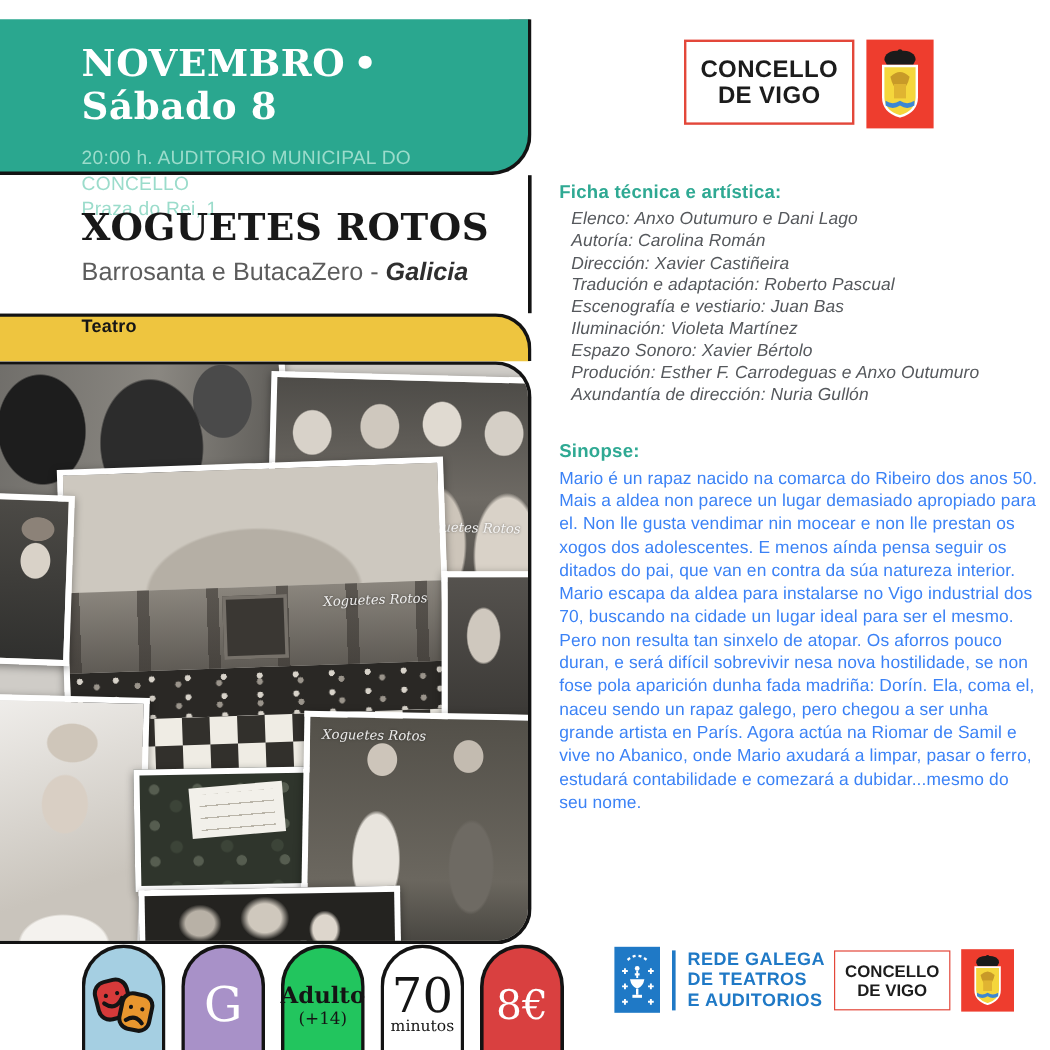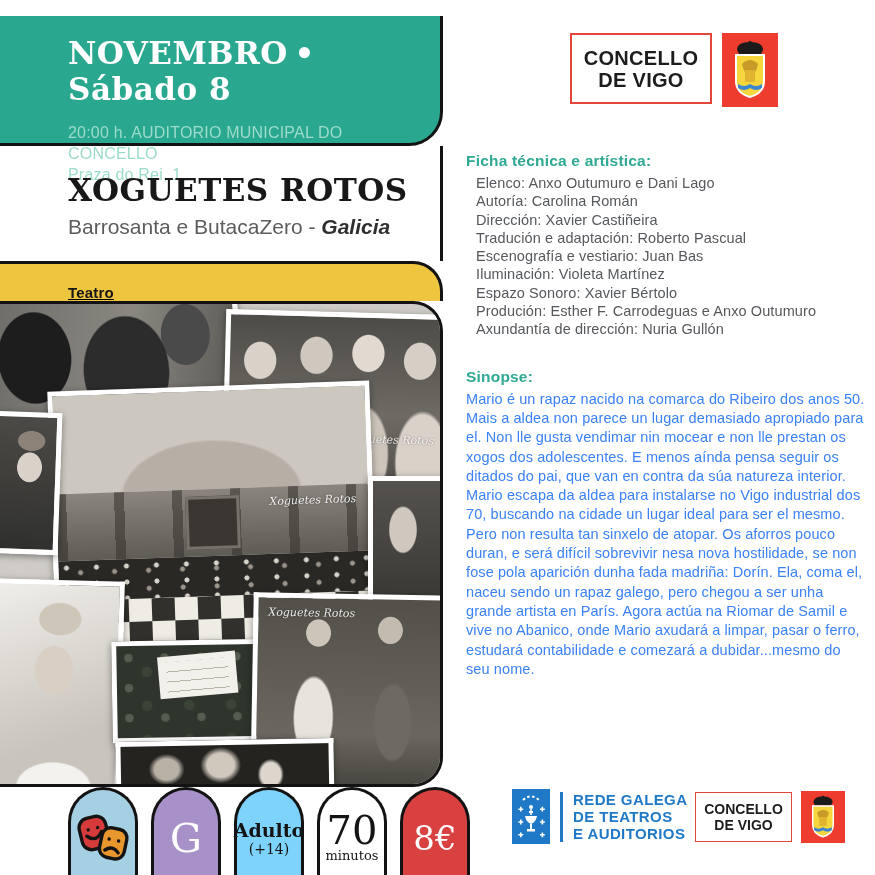--- a/index.html
+++ b/index.html
@@ -17,22 +17,22 @@
   .hdr-sub { margin-top:15px; color:#9bdccb; font-size:16px; font-weight:500;
              line-height:21px; letter-spacing:.2px; }
 
   .title-sec { height:115px; border-right:3px solid #131313; padding:26px 20px 0 68px; background:#fff; }
   .show-title { font-family:"DejaVu Serif", serif; font-weight:700; font-size:31px;
                 color:#181818; letter-spacing:.5px; }
   .show-sub { margin-top:7px; font-size:21px; color:#5c5c5c; }
   .show-sub b { color:#2f2f2f; font-style:italic; font-weight:700; }
 
   .genre-band { height:40px; background:#eec53f; border:3px solid #131313; border-left:none;
-                border-bottom:none; border-top-right-radius:30px; display:flex; align-items:flex-end;
-                padding-left:68px;text-decoration:underline; }
+                border-bottom:none; border-top-right-radius:30px; display:flex; align-items:flex-start;
+                padding-left:68px; }
   .genre-band span { font-size:15px; font-weight:700; color:#161616; letter-spacing:.2px; }
 
   
   .collage { position:relative; height:486px; border:3px solid #131313; border-left:none;
              border-top-right-radius:30px; border-bottom-right-radius:30px;
              overflow:hidden; background:#cfccc7; }
   .ph { position:absolute; border:5px solid #fff; box-shadow:0 2px 7px rgba(0,0,0,.4); overflow:hidden; }
   .wm { position:absolute; font-family:"DejaVu Serif", serif; font-style:italic; font-size:11px;
         color:rgba(255,255,255,.9); white-space:nowrap; text-shadow:0 0 2px rgba(0,0,0,.5); }
 
@@ -114,34 +114,34 @@
   .cv-shield { width:56px; height:74px; background:#ee3d2e; margin-left:10px; display:flex;
                align-items:center; justify-content:center; }
   .cv-box-sm { width:97px; height:50px; border:1.5px solid #e3473a; background:#fff; display:flex;
                flex-direction:column; align-items:center; justify-content:center; }
   .cv-box-sm div { font-size:14px; font-weight:800; color:#1c1c1c; line-height:16px; }
   .cv-shield-sm { width:44px; height:52px; background:#ee3d2e; margin-left:9px; display:flex;
                   align-items:center; justify-content:center; }
 
   .right-col { position:absolute; left:466px; top:152px; width:402px; }
   .sec-head { color:#2fa993; font-size:15.5px; font-weight:700; letter-spacing:.2px; }
-  .credits { margin-top:4px; padding-left:10px; }
+  .credits { margin-top:4px; padding-left:10px;font-style:italic; }
   .credits div { font-size:14.5px; color:#55585c; line-height:18.3px; letter-spacing:.1px; }
   .sinopse-head { margin-top:29px; }
   .sinopse-text { margin-top:4px; font-size:14.5px; color:#3b82f6; line-height:19.3px; letter-spacing:.1px; }
 
   
   .badges { position:absolute; left:68px; bottom:0; display:flex; gap:13px; }
   .badge { width:70px; height:88px; border:3.5px solid #131313; border-bottom:none;
            border-radius:36px 36px 0 0; display:flex; flex-direction:column; align-items:center;
            justify-content:center; padding-top:10px; }
   .badge-label { font-family:"DejaVu Serif", serif; }
   .b-masks { background:#a5cfe2; }
   .b-g { background:#a891c8; } .b-g .badge-label { font-size:40px; color:#fff; }
-  .b-age { background:#7dd3fc; } .b-age .badge-label { font-size:19px; color:#141414; font-weight:600; }
+  .b-age { background:#22c55e; } .b-age .badge-label { font-size:19px; color:#141414; font-weight:600; }
   .b-age .badge-sub { font-family:"DejaVu Serif", serif; font-size:14px; color:#141414; }
   .b-dur { background:#fff; } .b-dur .badge-label { font-size:40px; color:#141414; line-height:36px; }
   .b-dur .badge-sub { font-family:"DejaVu Serif", serif; font-size:13px; color:#141414; }
   .b-price { background:#d94040; } .b-price .badge-label { font-size:34px; color:#fff; }
 
   
   .xunta { position:absolute; left:512px; top:789px; display:flex; align-items:center; }
   .xunta-flag { width:38px; height:55px; background:#1f79c6; display:flex; align-items:center; justify-content:center; }
   .xunta-div { width:3px; height:50px; background:#1f79c6; margin:0 10px; }
   .xunta-text div { color:#1f79c6; font-size:15px; font-weight:700; line-height:17px; letter-spacing:.4px; }

